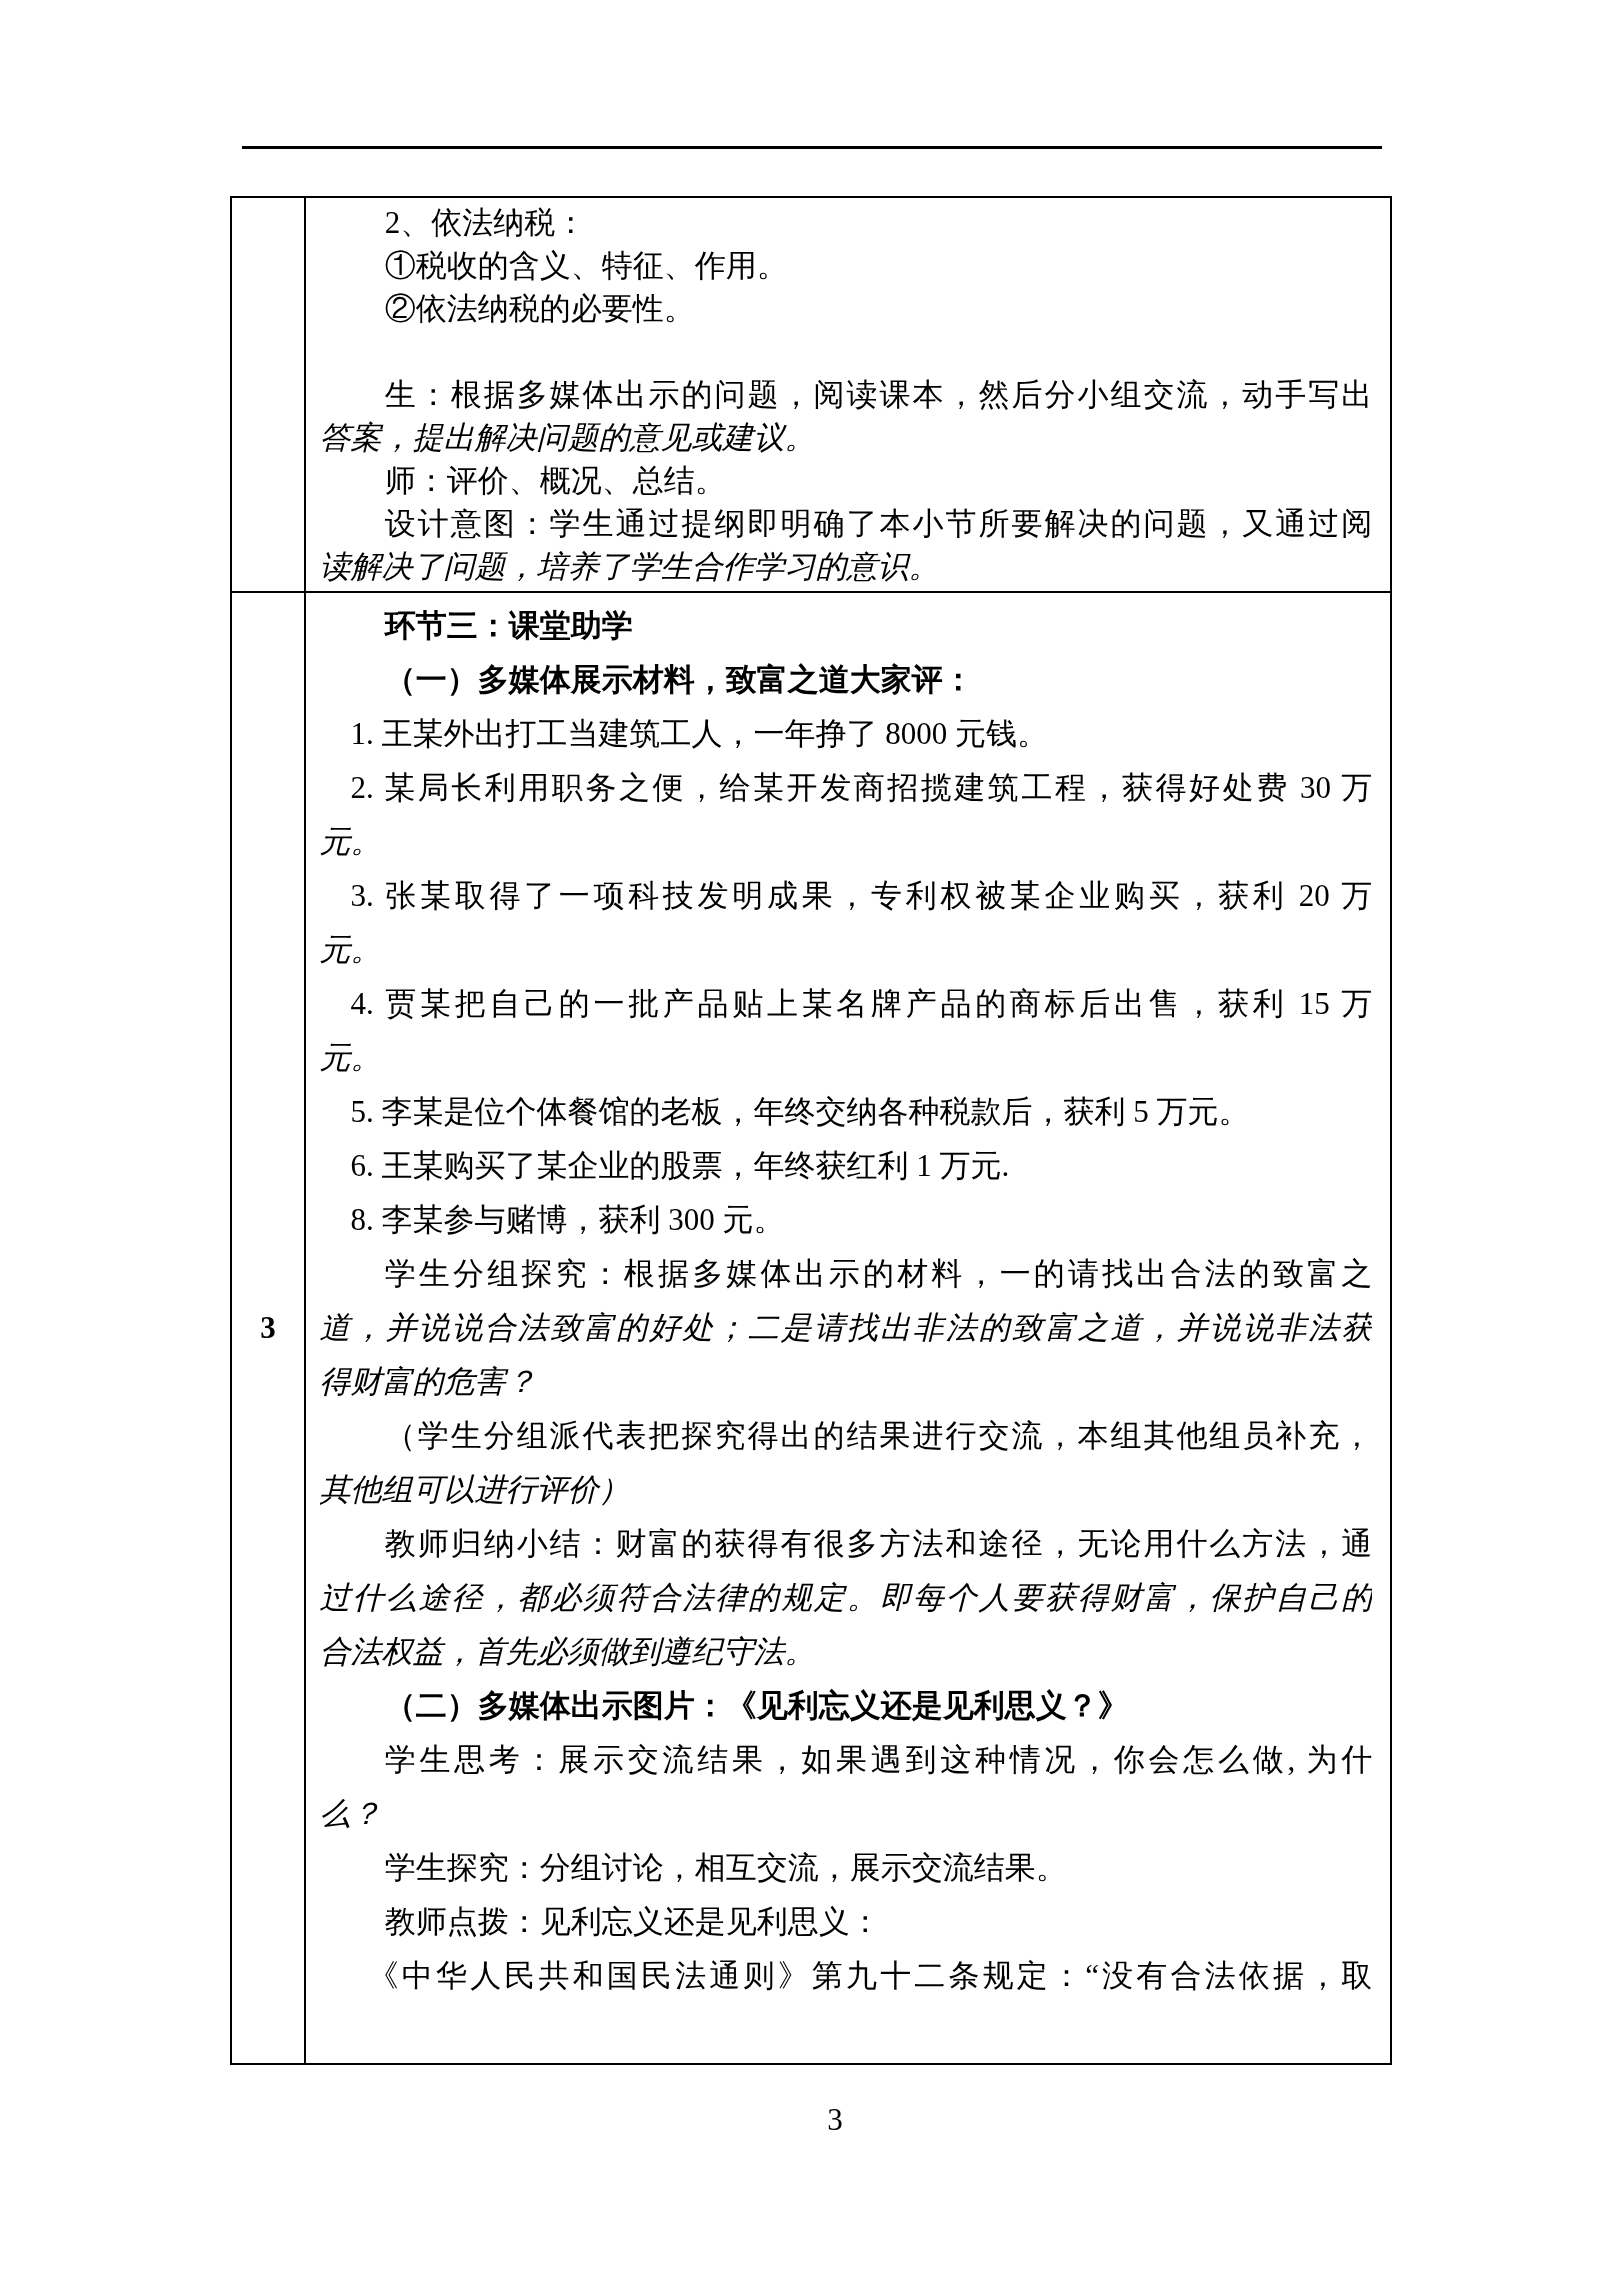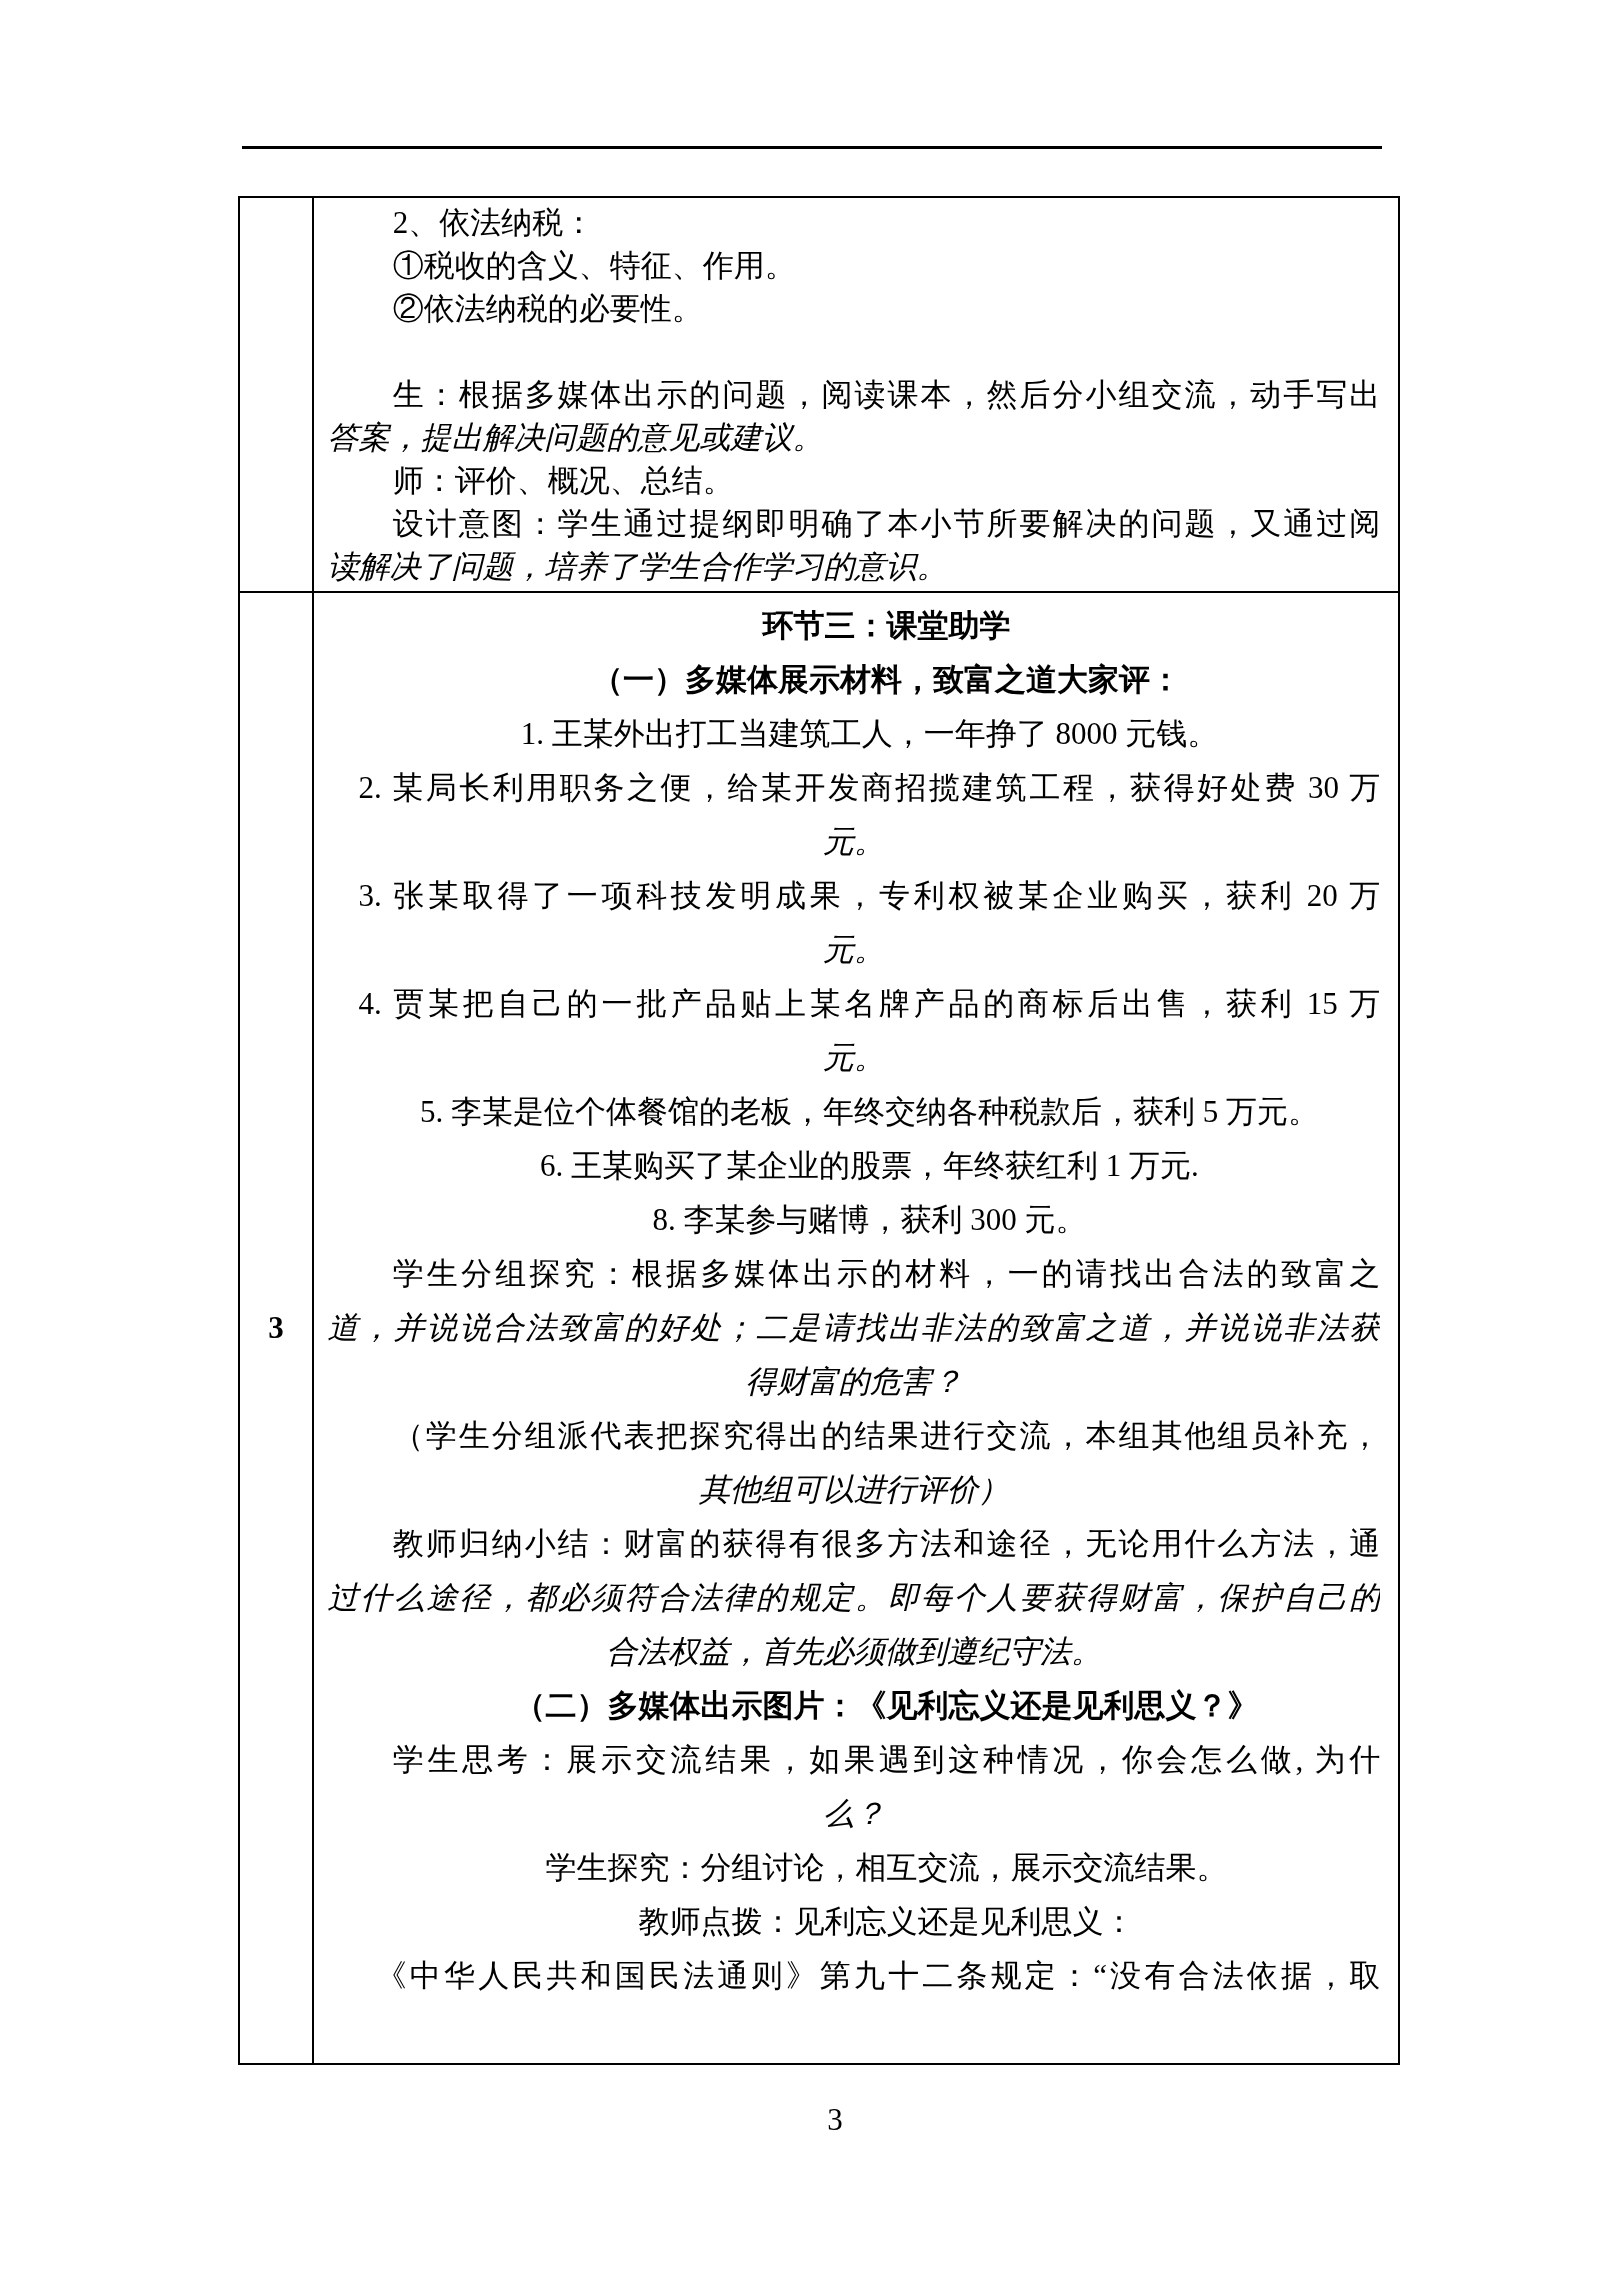--- a/index.html
+++ b/index.html
@@ -18,21 +18,21 @@
   .header-rule {
     position: absolute;
     left: 242px;
     top: 146px;
     width: 1140px;
     height: 2.7px;
     background: #000;
   }
   .doc-table {
     position: absolute;
-    left: 238px;
+    left: 230px;
     top: 196px;
     width: 1162px;
     height: 1869px;
     border: 2px solid #000;
     box-sizing: border-box;
     display: flex;
     flex-direction: column;
     background: #fff;
   }
   .t-row {
@@ -72,21 +72,20 @@
     margin: 0;
     padding: 0;
     height: 43px;
     line-height: 43px;
     overflow: hidden;
     white-space: normal;
   }
   .row-2 .line {
     height: 54px;
     line-height: 54px;
-    text-align: center;
   }
   .line.indent-para { text-indent: 2.1em; }
   .line.indent-item { text-indent: 1em; }
   .line.indent-book { text-indent: 1.55em; }
   .line.indent-none { text-indent: 0; font-style: italic; }
   .line.bold {
     font-family: "Liberation Sans", "DejaVu Sans", sans-serif;
     font-weight: bold;
   }
   .line.fill {

